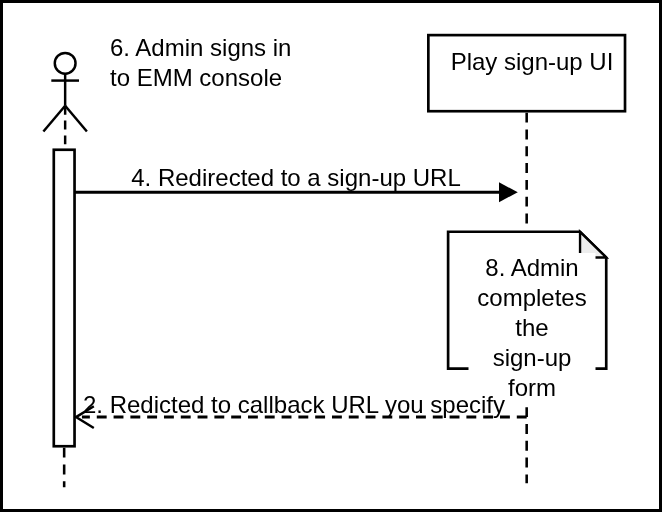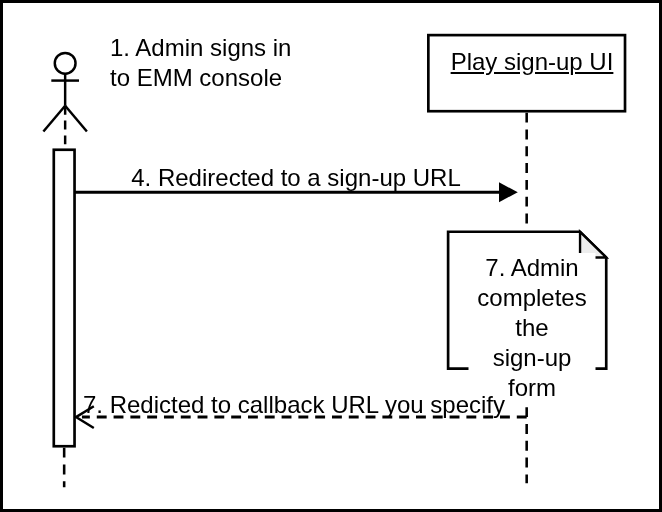--- a/index.html
+++ b/index.html
@@ -43,21 +43,20 @@
     top: 32px;
     width: 200px;
     height: 60px;
     display: flex;
     align-items: center;
     justify-content: center;
     padding-bottom: 7px;
     box-sizing: border-box;
     text-align: right;
     white-space: nowrap;
-    text-decoration: underline;
   }
   .label-msg2 {
     left: 293px;
     top: 160px;
     transform: translateX(-50%);
     white-space: nowrap;
   }
   .label-note {
     left: 529px;
     top: 250px;
@@ -108,26 +107,26 @@
     </g>
 
     <line x1="529" y1="341" x2="529" y2="486" stroke="#000000" stroke-width="2.6" stroke-dasharray="10 7"></line>
 
     <g>
       <line x1="529" y1="419" x2="79" y2="419" stroke="#000000" stroke-width="3" stroke-dasharray="10 7"></line>
       <polyline points="91,408 73,419 91,430" fill="none" stroke="#000000" stroke-width="2.5"></polyline>
     </g>
   </svg>
 
-  <div class="label label-actor">1. Admin signs in
+  <div class="label label-actor">6. Admin signs in
 to EMM console</div>
 
   <div class="label label-participant">Play sign-up UI</div>
 
   <div class="label label-msg2">4. Redirected to a sign-up URL</div>
 
-  <div class="label label-note">7. Admin
+  <div class="label label-note">8. Admin
 completes the
 sign-up form</div>
 
-  <div class="label label-msg4">7. Redicted to callback URL you specify</div>
+  <div class="label label-msg4">2. Redicted to callback URL you specify</div>
 
 </div>
 
 </body></html>

